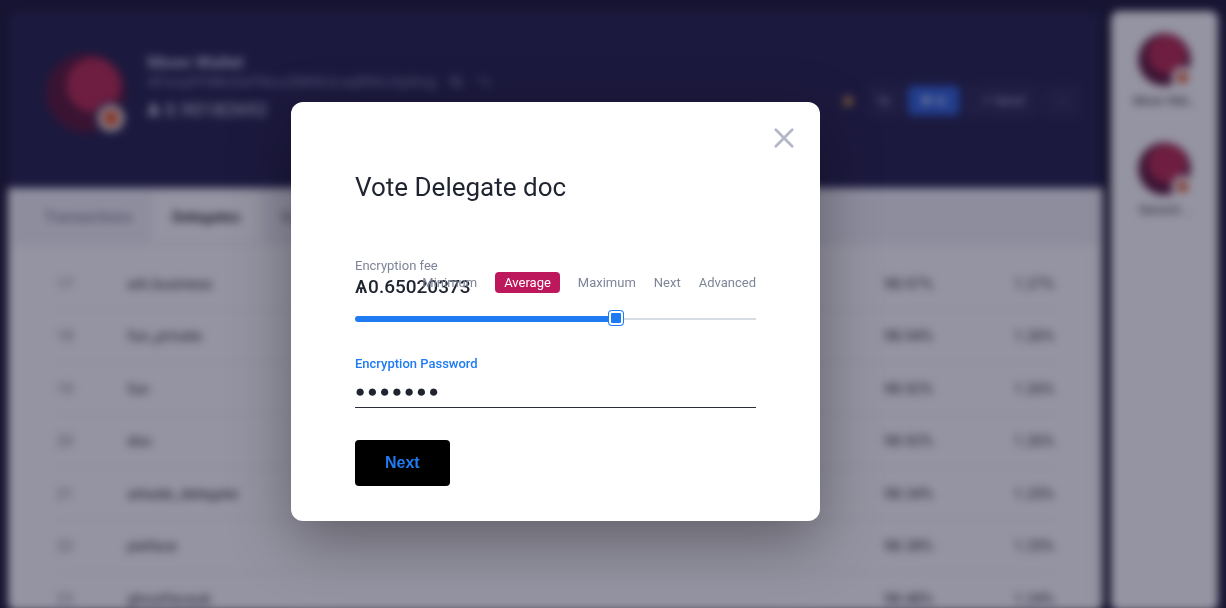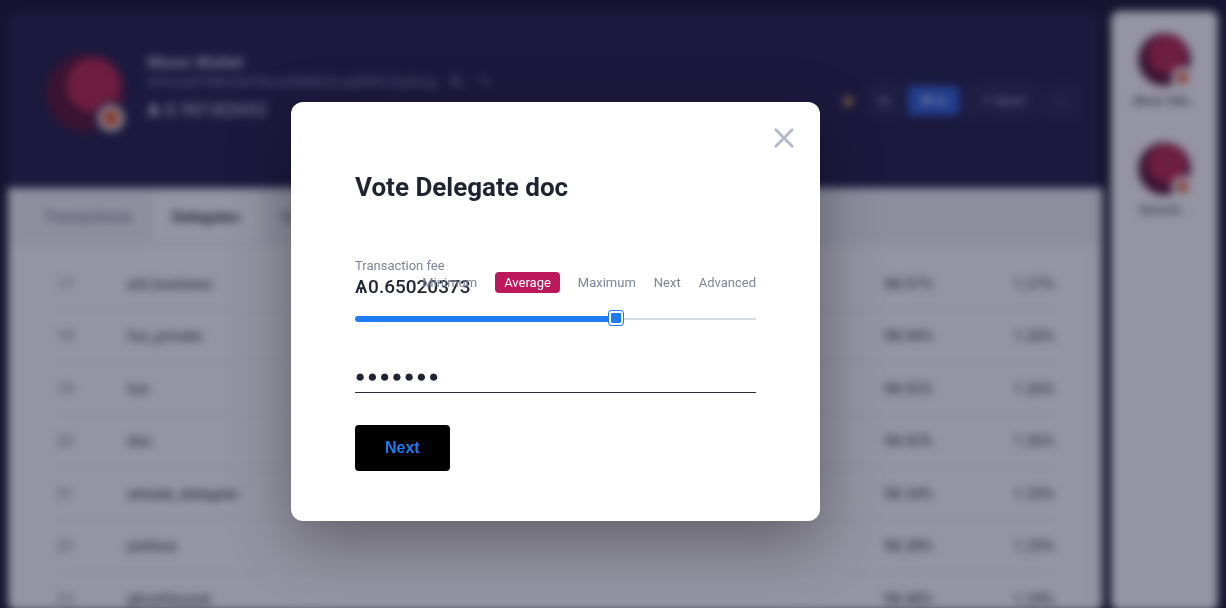--- a/index.html
+++ b/index.html
@@ -101,21 +101,21 @@
     background: #fff; border-radius: 12px;
     box-shadow: 0 20px 60px rgba(0,0,0,0.35);
     padding: 34px 64px 30px 64px;
   }
   .modal-close {
     position: absolute; right: 22px; top: 22px; width: 28px; height: 28px;
     color: #b4b8c4; cursor: pointer;
   }
   .modal-close svg { width: 100%; height: 100%; }
   .modal-title {
-    font-size: 26px; font-weight: 700; color: #1f2430; margin-top: 36px;
+    font-size: 26px; font-weight: 400; color: #1f2430; margin-top: 36px;
   }
 
   .fee-block { margin-top: 56px; position: relative; }
   .fee-label { font-size: 13px; color: #7f8598; }
   .fee-value { font-size: 19px; color: #1f2430; margin-top: 2px; font-weight: 500;}
   .fee-value::before { content: "Ѧ"; margin-right: 1px; }
   .fee-highlight {
     position: absolute; left: -8px; top: -10px; width: 268px; height: 56px;
     background: linear-gradient(90deg, rgba(210,228,255,0.55), rgba(210,228,255,0));
     border-radius: 4px; z-index: -1;
@@ -256,34 +256,35 @@
   <div class="modal-close">
     <svg viewBox="0 0 24 24">
         <path d="M5 5 L19 19 M19 5 L5 19" stroke="currentColor" stroke-width="2.4" stroke-linecap="round" fill="none"></path>
       </svg>
   </div>
 
   <div class="modal-title">Vote Delegate doc</div>
 
   <div class="fee-block">
     <div class="fee-highlight"></div>
-    <div class="fee-label">Transaction fee</div>
+    <div class="fee-label">Encryption fee</div>
     <div class="fee-value">0.65020373</div>
     <div class="fee-opts">
       <span class="fee-opt">Minimum</span>
       <span class="fee-opt sel">Average</span>
       <span class="fee-opt">Maximum</span>
       <span class="fee-opt">Next</span>
       <span class="fee-opt">Advanced</span>
     </div>
     <div class="slider">
       <div class="slider-track"></div>
       <div class="slider-fill" id="slider-fill" style="width: 65%;"></div>
       <div class="slider-handle" id="slider-handle" style="left: 65%;"></div>
     </div>
   </div>
 
   <div class="pwd-block">
+    <div class="pwd-label">Encryption Password</div>
     <input class="pwd-input" type="text" value="●●●●●●●" style="">
   </div>
 
   <button class="next-btn">Next</button>
 </div>
 
 </body></html>

